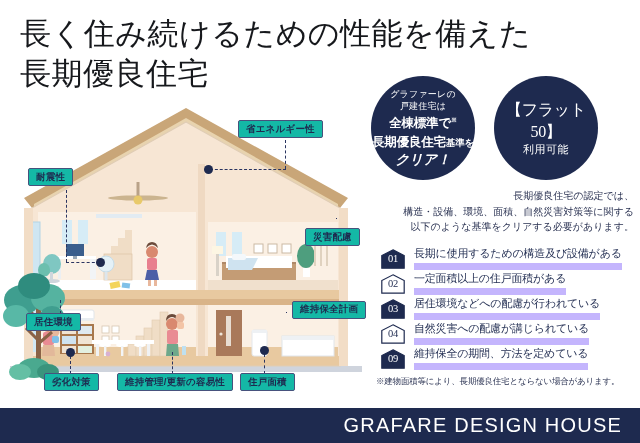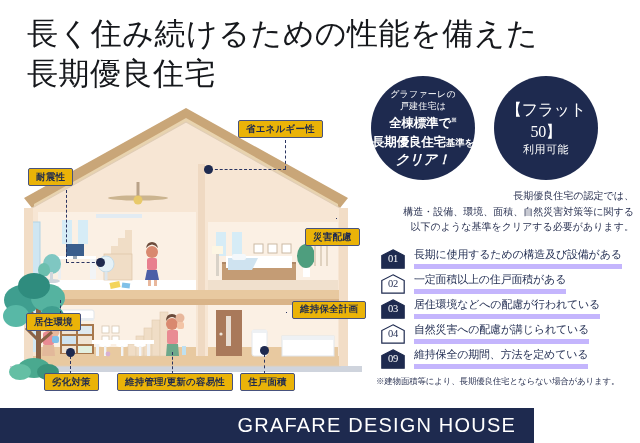--- a/index.html
+++ b/index.html
@@ -12,21 +12,21 @@
     height: 443px;
     position: relative;
     overflow: hidden;
     font-family: "Liberation Serif", "DejaVu Serif", serif;
     color: #1e2a4f;
   }
 
   
   .title-block {
     position: absolute;
-    left: 27px;
+    left: 20px;
     top: 14px;
     width: 400px;
   }
   .title-line {
     font-family: "Liberation Serif", "DejaVu Serif", serif;
     font-size: 31px;
     line-height: 1.28;
     letter-spacing: 0.5px;
     color: #16181c;
     white-space: nowrap;
@@ -157,21 +157,21 @@
     line-height: 1;
     padding-bottom: 4px;
     letter-spacing: -0.2px;
   }
   .num-badge.filled .num-txt { color: #ffffff; }
   .num-badge.outline .num-txt { color: #1e2a4f; }
 
   .criteria-text {
     font-size: 11px;
     color: #1e2a4f;
-    border-bottom: 5px solid #c4b5fd;
+    border-bottom: 7px solid #c4b5fd;
     padding-bottom: 2px;
     line-height: 1.2;
     letter-spacing: -0.2px;
     white-space: nowrap;
   }
 
   .footnote {
     position: absolute;
     left: 376px;
     top: 376px;
@@ -180,21 +180,21 @@
     color: #2a3252;
     letter-spacing: -0.2px;
     font-family: "Liberation Serif", "DejaVu Serif", serif;
   }
 
   
   .footer-bar {
     position: absolute;
     left: 0;
     bottom: 0;
-    width: 534px;
+    width: 640px;
     height: 35px;
     background: #1e2a4f;
     display: flex;
     align-items: center;
     justify-content: flex-end;
   }
   .footer-brand {
     color: #ffffff;
     font-family: "Liberation Sans", "DejaVu Sans", sans-serif;
     font-size: 20px;
@@ -208,21 +208,21 @@
     position: absolute;
     left: 0;
     top: 104px;
     width: 372px;
     height: 290px;
   }
 
   
   .callout {
     position: absolute;
-    background: #eab308;
+    background: #14b8a6;
     border: 1.2px solid #47527d;
     border-radius: 2px;
     font-family: "Liberation Sans", "DejaVu Sans", sans-serif;
     font-size: 9.5px;
     font-weight: bold;
     color: #1e2a4f;
     padding: 3px 7px;
     white-space: nowrap;
     letter-spacing: 0.2px;
     line-height: 1.1;

